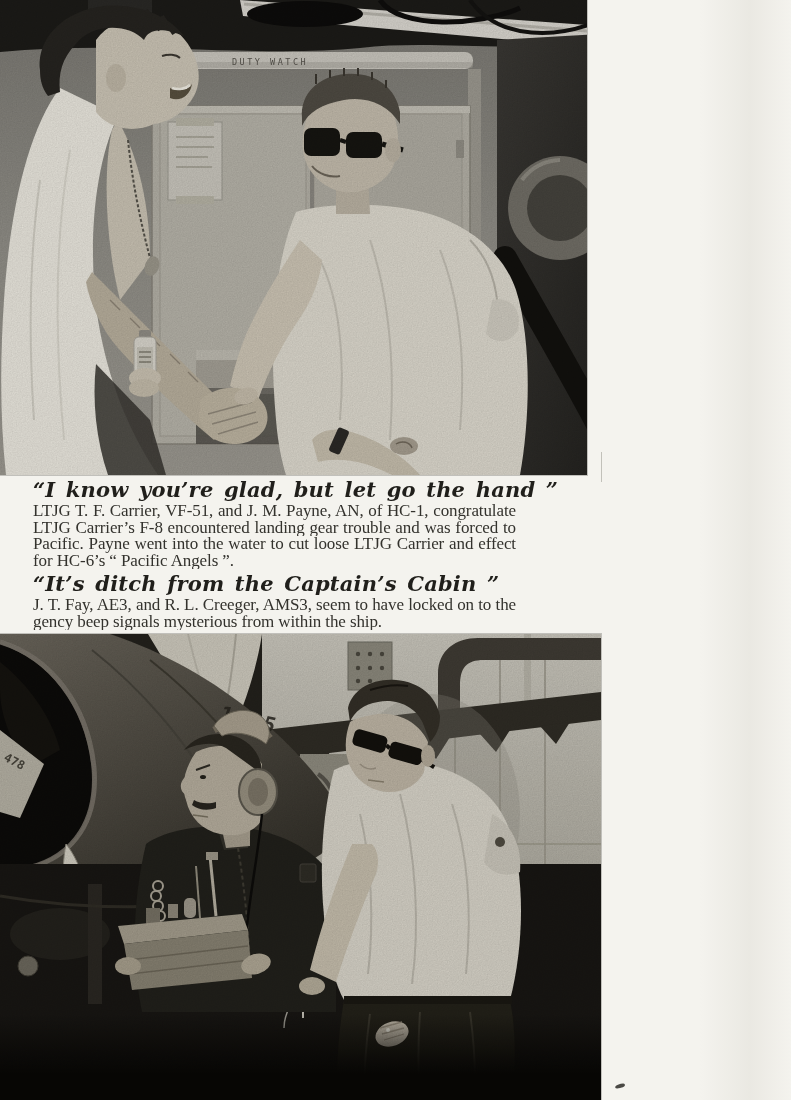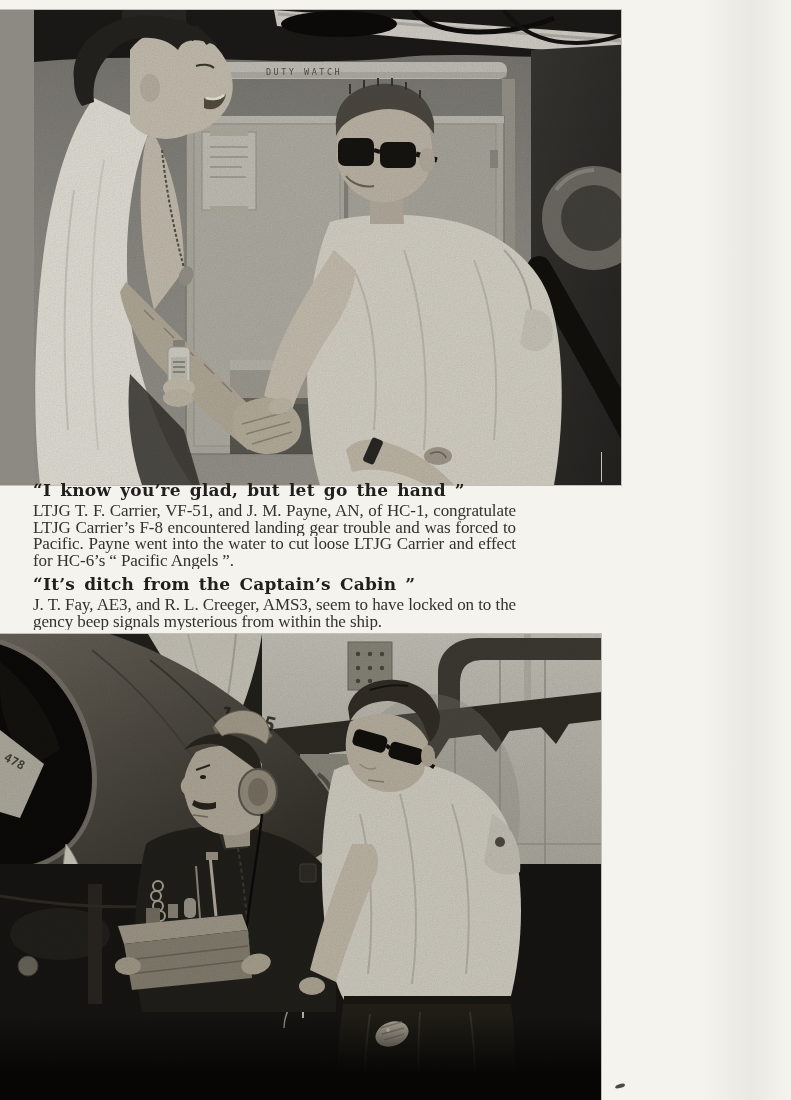--- a/index.html
+++ b/index.html
@@ -13,39 +13,39 @@
     position:absolute;top:0;left:700px;width:91px;height:1100px;
     background:linear-gradient(to right,rgba(226,224,216,0) 0%,rgba(222,220,212,.45) 55%,rgba(233,231,224,0) 100%);
     pointer-events:none;
   }
   .photo{
     position:absolute;left:0;
     box-shadow:0 0 0 1px rgba(40,38,34,.25);
     overflow:hidden;background:#8d8a83;
   }
   .photo svg{display:block;}
-  #photo-top{top:10px;width:587px;height:475px;padding-left:34px;}
+  #photo-top{top:0;width:587px;height:475px;}
   #photo-bottom{top:634px;width:601px;height:466px;}
   .scratch{
     position:absolute;left:601px;top:452px;width:1px;height:30px;
     background:#c2c1ba;
   }
   .ink-speck{
     position:absolute;left:615px;top:1084px;width:10px;height:4px;
     background:#4a4944;border-radius:60% 40% 50% 50%;
     transform:rotate(-14deg);
   }
   .captions{
     position:absolute;left:33px;top:479px;width:483px;
     color:#2c2b27;
   }
   .cap-heading{
     font-family:"DejaVu Serif","Liberation Serif",serif;
-    font-weight:bold;
-    font-size:17px;line-height:22px;
+    font-weight:bold;font-style:italic;
+    font-size:21px;line-height:22px;
     letter-spacing:.2px;word-spacing:3px;
     color:#201f1b;white-space:nowrap;
   }
   .cap-body{margin:2px 0 4px 0;}
   .caption-line{
     font-size:17px;line-height:16.5px;height:16.5px;
     letter-spacing:-.1px;overflow:hidden;
     text-align:justify;text-align-last:justify;
     color:#33322d;
   }

